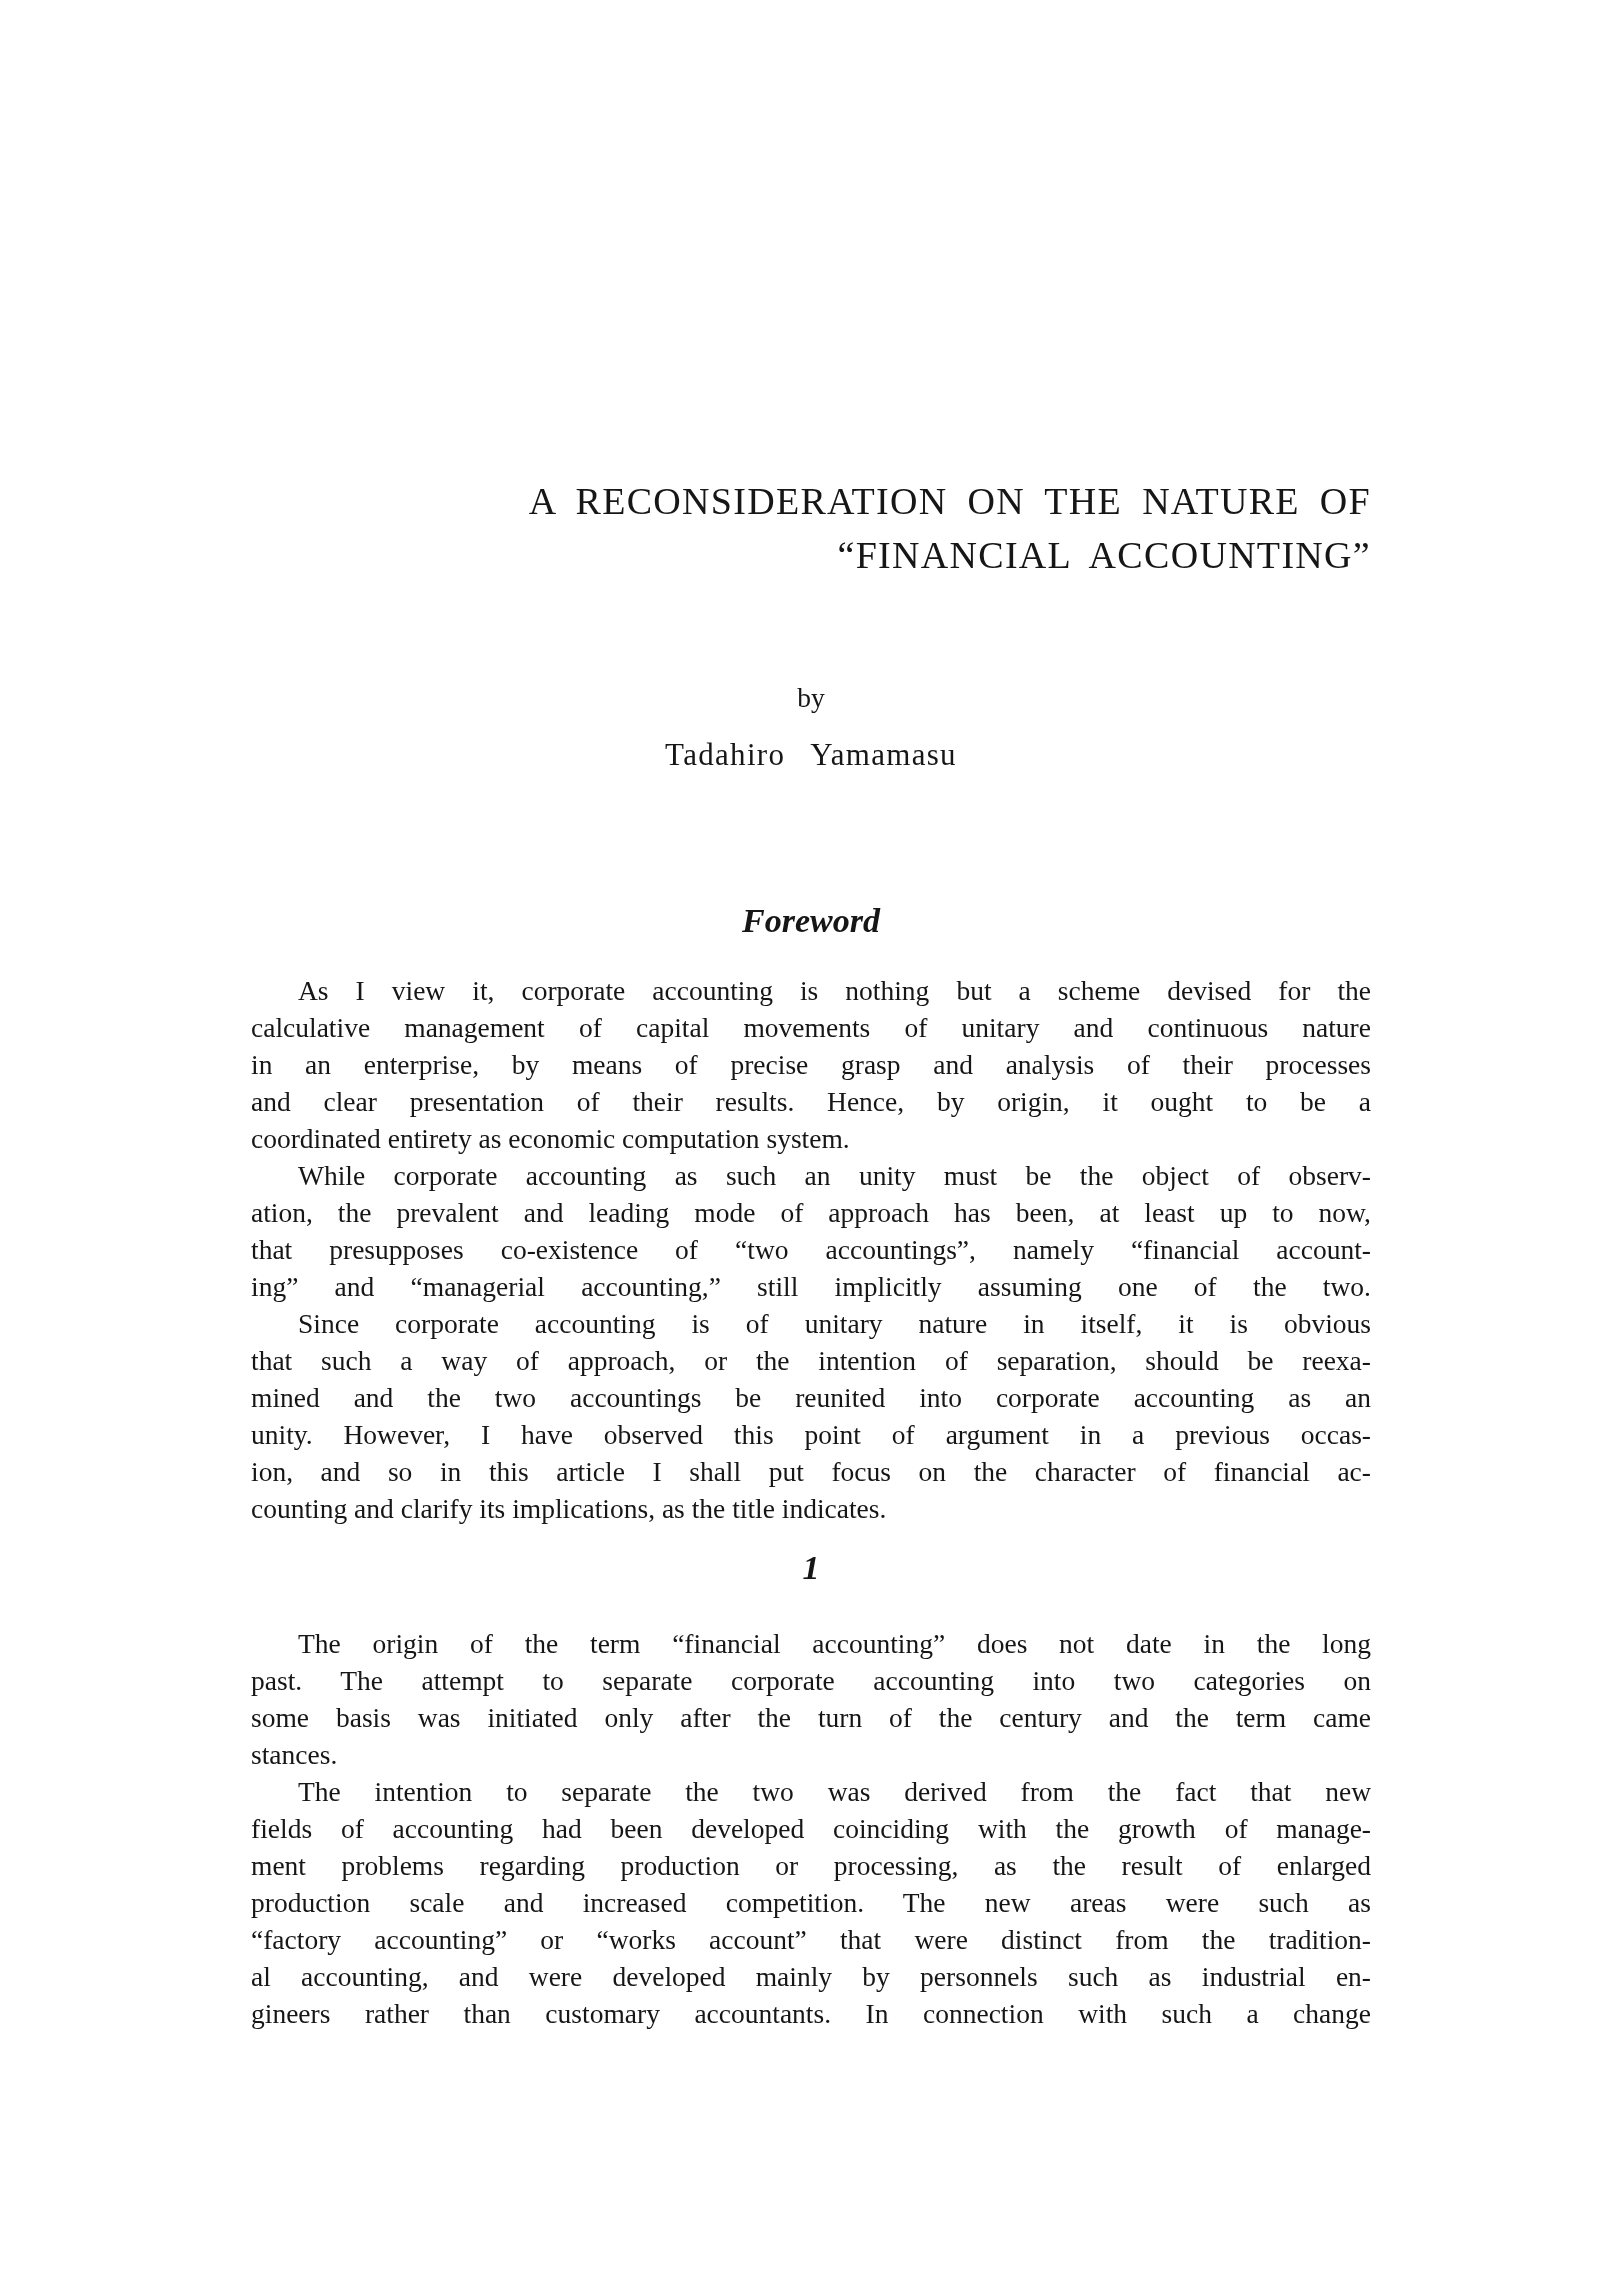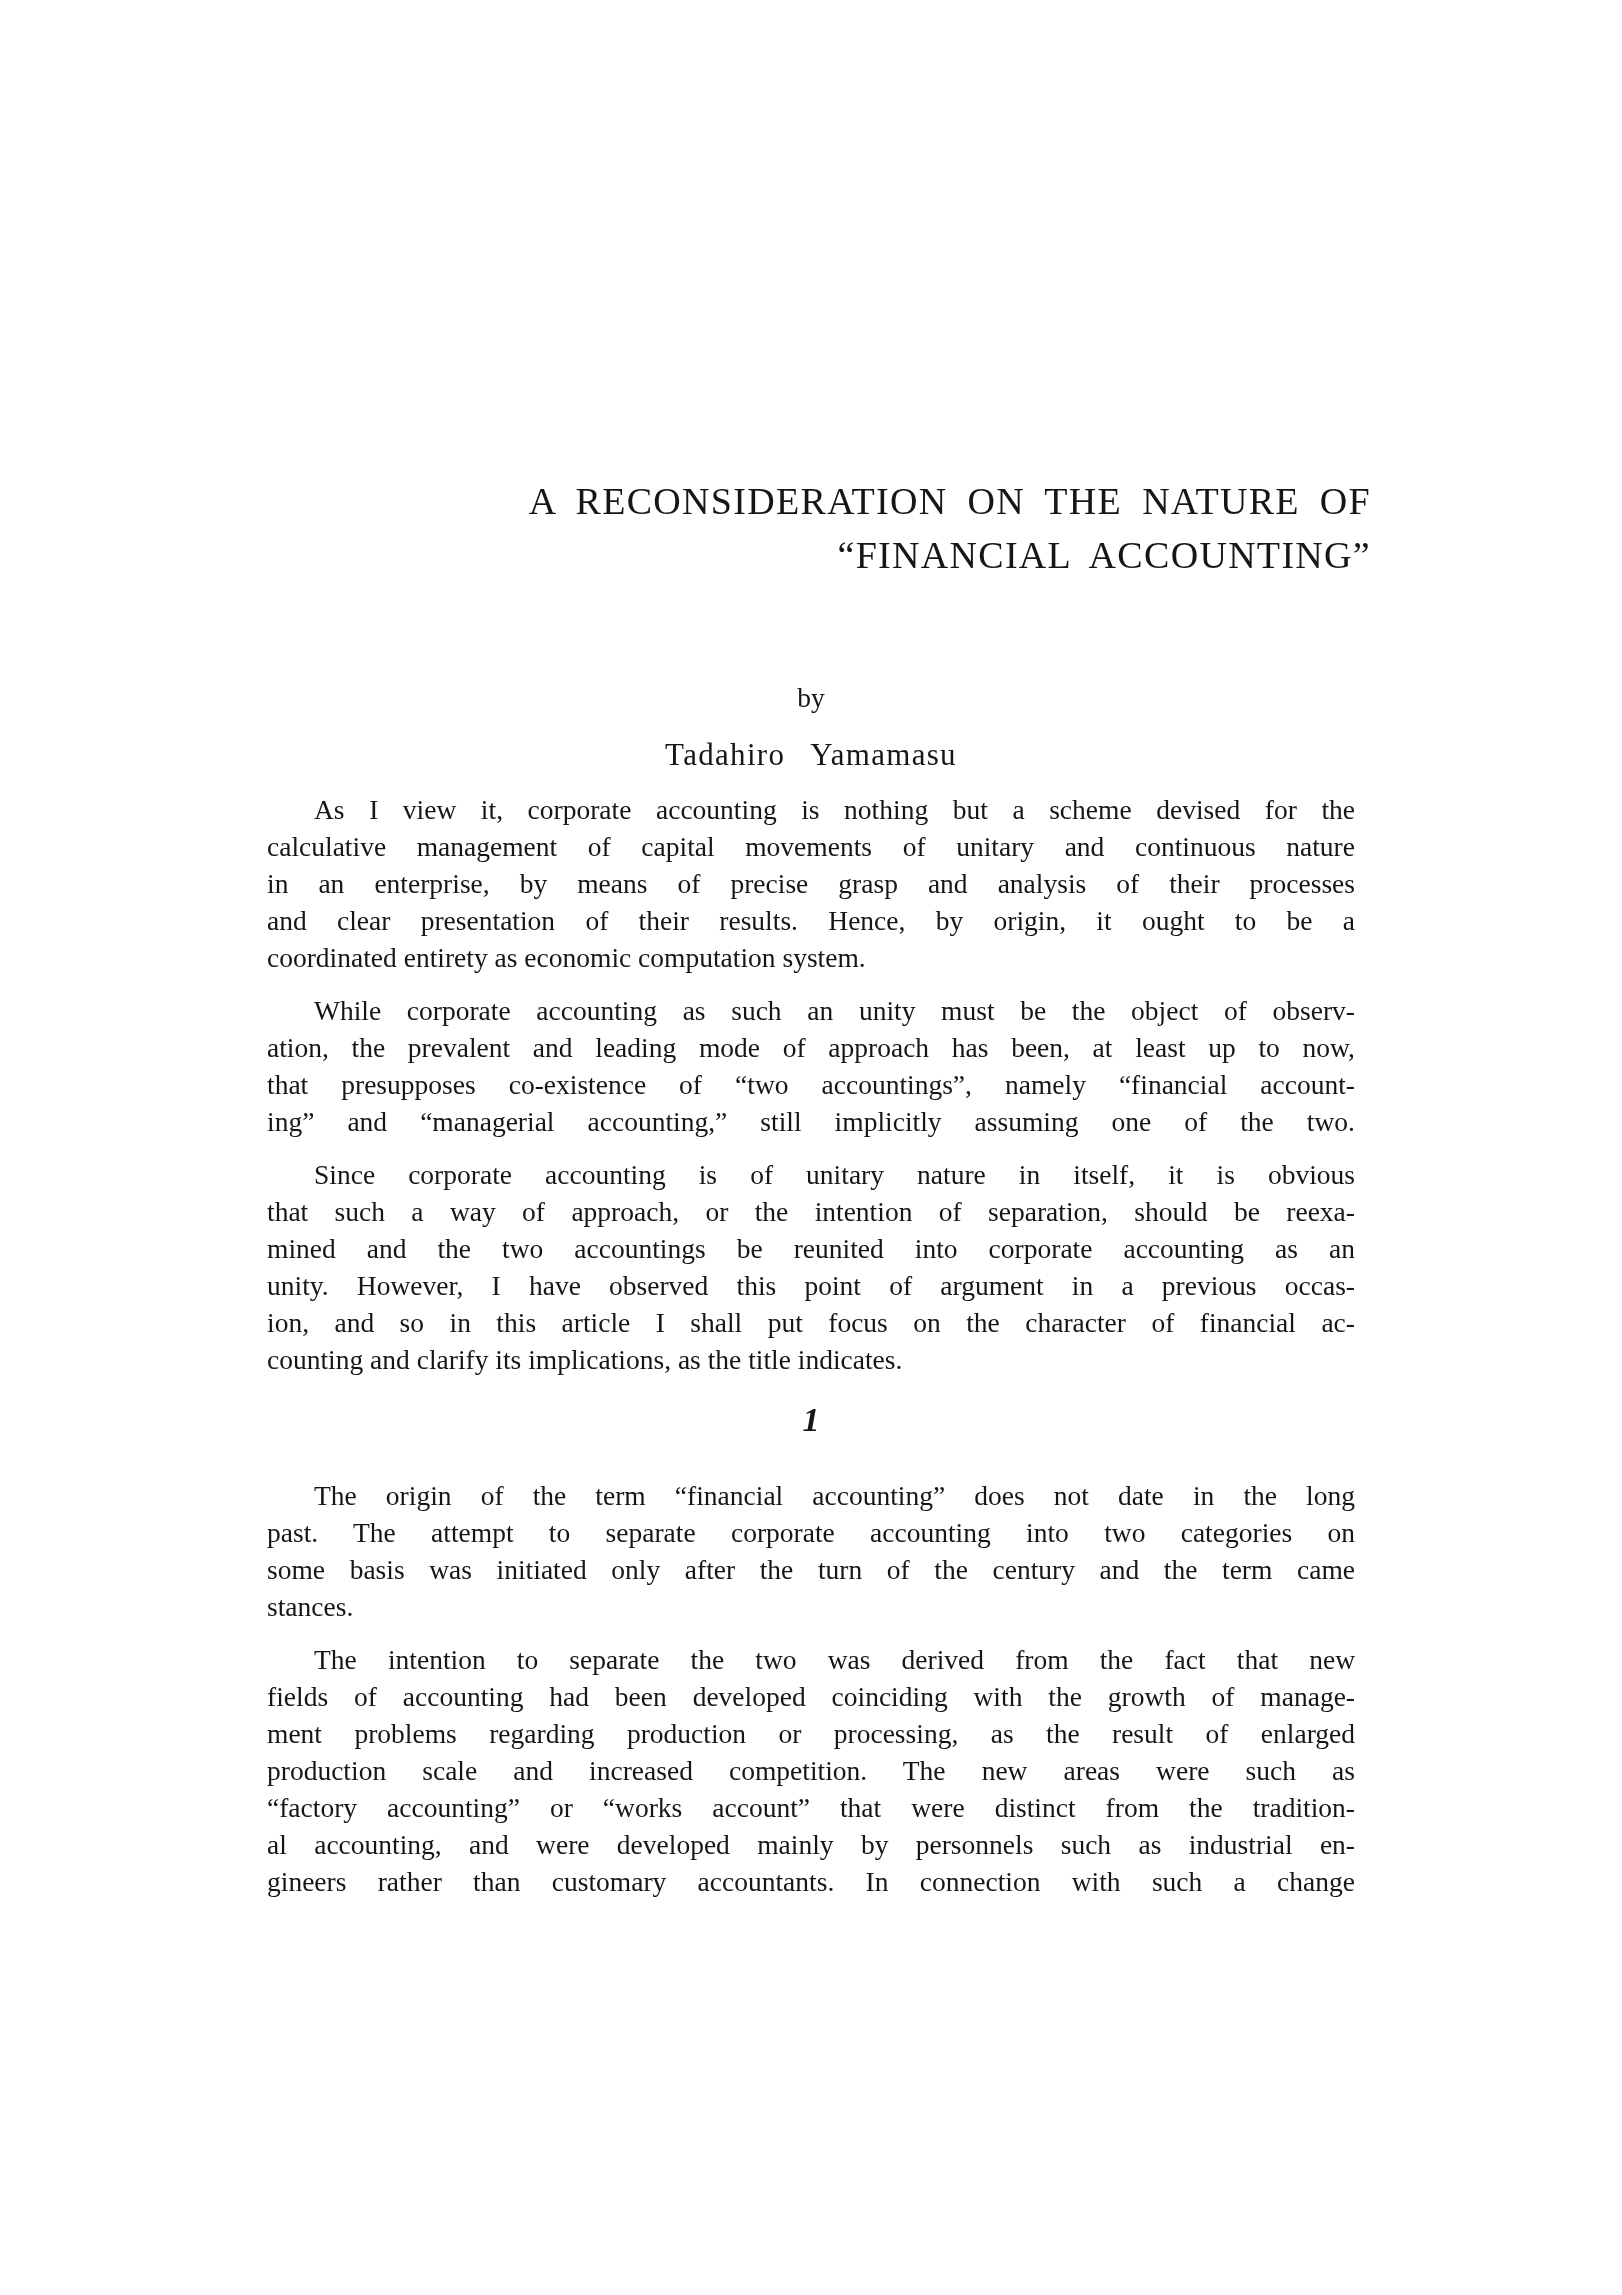--- a/index.html
+++ b/index.html
@@ -58,21 +58,21 @@
     margin-bottom: 27.5px;
   }
   .heading-number {
     margin-top: 18.3px;
     margin-bottom: 34px;
   }
   .body-text {
     margin: 0;
   }
   .para {
-    margin: 16px;
+    margin: 0;
     font-family: Liberation Serif, serif;
   }
   .line {
     display: block;
     font-size: 27.5px;
     line-height: 37px;
     text-align: justify;
     text-align-last: justify;
     -moz-text-align-last: justify;
   }
@@ -90,20 +90,21 @@
 <div class="page">
 
   <header class="title-block">
     <div class="title-line">A RECONSIDERATION ON THE NATURE OF</div>
     <div class="title-line">“FINANCIAL ACCOUNTING”</div>
   </header>
 
   <div class="byline">by</div>
   <div class="author">Tadahiro Yamamasu</div>
 
+  <h2 class="section-heading heading-foreword">Foreword</h2>
 
   <section class="body-text">
     <p class="para">
       <span class="line first">As I view it, corporate accounting is nothing but a scheme devised for the</span>
       <span class="line">calculative management of capital movements of unitary and continuous nature</span>
       <span class="line">in an enterprise, by means of precise grasp and analysis of their processes</span>
       <span class="line">and clear presentation of their results. Hence, by origin, it ought to be a</span>
       <span class="line last">coordinated entirety as economic computation system.</span>
     </p>
     <p class="para">

